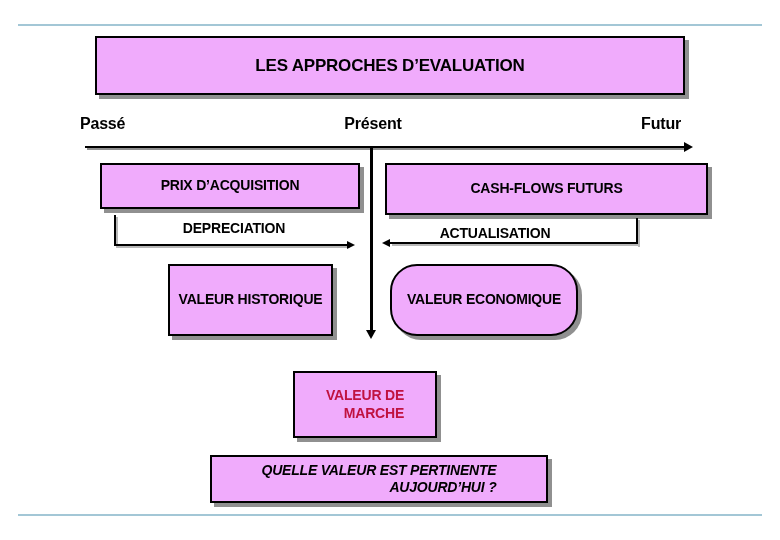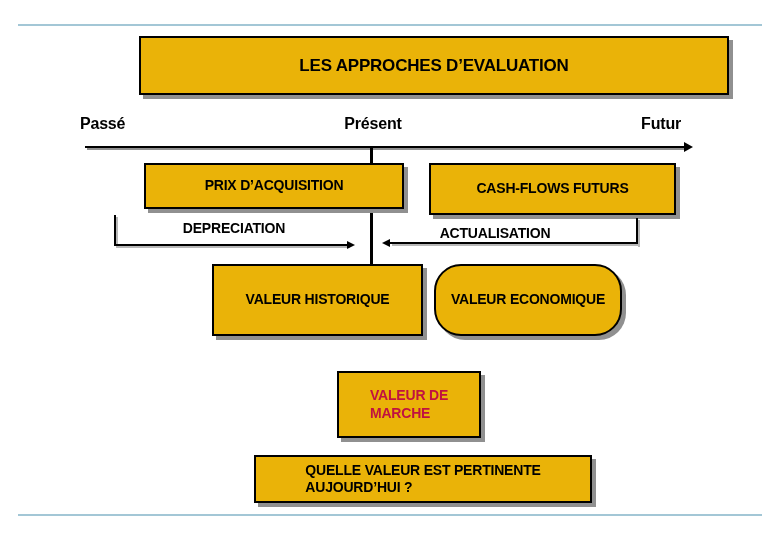--- a/index.html
+++ b/index.html
@@ -15,25 +15,25 @@
   }
   .rule {
     position: absolute; left: 18px; width: 744px; height: 2px;
     background: #a3c7d6;
   }
   #rule-top { top: 24px; }
   #rule-bottom { top: 514px; }
 
   .cyan-box {
     position: absolute;
-    background: #eab308;
+    background: #f0abfc;
     border: 2px solid #000;
     box-shadow: 4px 4px 0 #909090;
     display: flex; align-items: center; justify-content: center;
-    text-align: left; font-size: 14px; line-height: 1.25; margin-left: 44px;
+    text-align: right; font-size: 14px; line-height: 1.25;
   }
   .title-box {
     left: 95px; top: 36px; width: 590px; height: 59px;
     font-size: 17px;
   }
 
   .tl-label { position: absolute; top: 115px; font-size: 16px; white-space: nowrap; }
   #lbl-past { left: 80px; text-align: center; }
   #lbl-present { left: 373px; transform: translateX(-50%); }
   #lbl-future { right: 99px; }
@@ -53,21 +53,21 @@
 
   #divider { left: 370px; top: 147px; width: 3px; height: 183px; }
   #divider-arrow {
     left: 366px; top: 330px;
     border-top: 9px solid #000;
     border-left: 5px solid transparent;
     border-right: 5px solid transparent;
   }
 
   #box-prix { left: 100px; top: 163px; width: 260px; height: 46px; }
-  #box-cash { left: 385px; top: 163px; width: 247px; height: 52px; }
+  #box-cash { left: 385px; top: 163px; width: 323px; height: 52px; }
 
   .proc-label { position: absolute; font-size: 14px; text-align: center; white-space: nowrap; }
   #lbl-depreciation { left: 117px; width: 234px; top: 220px; }
   #lbl-actualisation { left: 390px; width: 210px; top: 225px; }
 
   .thin { box-shadow: 2px 2px 0 #b8b8b8; }
   #dep-v { left: 114px; top: 215px; width: 2px; height: 31px; }
   #dep-h { left: 114px; top: 244px; width: 234px; height: 2px; }
   #dep-arrow {
     left: 347px; top: 241px;
@@ -77,25 +77,25 @@
   }
   #act-v { left: 636px; top: 218px; width: 2px; height: 27px; }
   #act-h { left: 390px; top: 242px; width: 248px; height: 2px; }
   #act-arrow {
     left: 382px; top: 239px;
     border-right: 8px solid #000;
     border-top: 4px solid transparent;
     border-bottom: 4px solid transparent;
   }
 
-  #box-historique { left: 168px; top: 264px; width: 211px; height: 72px; }
+  #box-historique { left: 168px; top: 264px; width: 165px; height: 72px; }
   #box-economique { left: 390px; top: 264px; width: 188px; height: 72px; border-radius: 27px; }
 
   #box-marche { left: 293px; top: 371px; width: 144px; height: 67px; color: #c01240; }
-  #box-question { left: 210px; top: 455px; width: 338px; height: 48px; }
+  #box-question { left: 210px; top: 455px; width: 338px; height: 48px; font-style: italic; }
   .blk { display: block; }
 </style>
 </head>
 <body>
 
 <div class="slide">
 
   <div class="rule" id="rule-top"></div>
 
   <div class="cyan-box title-box">

